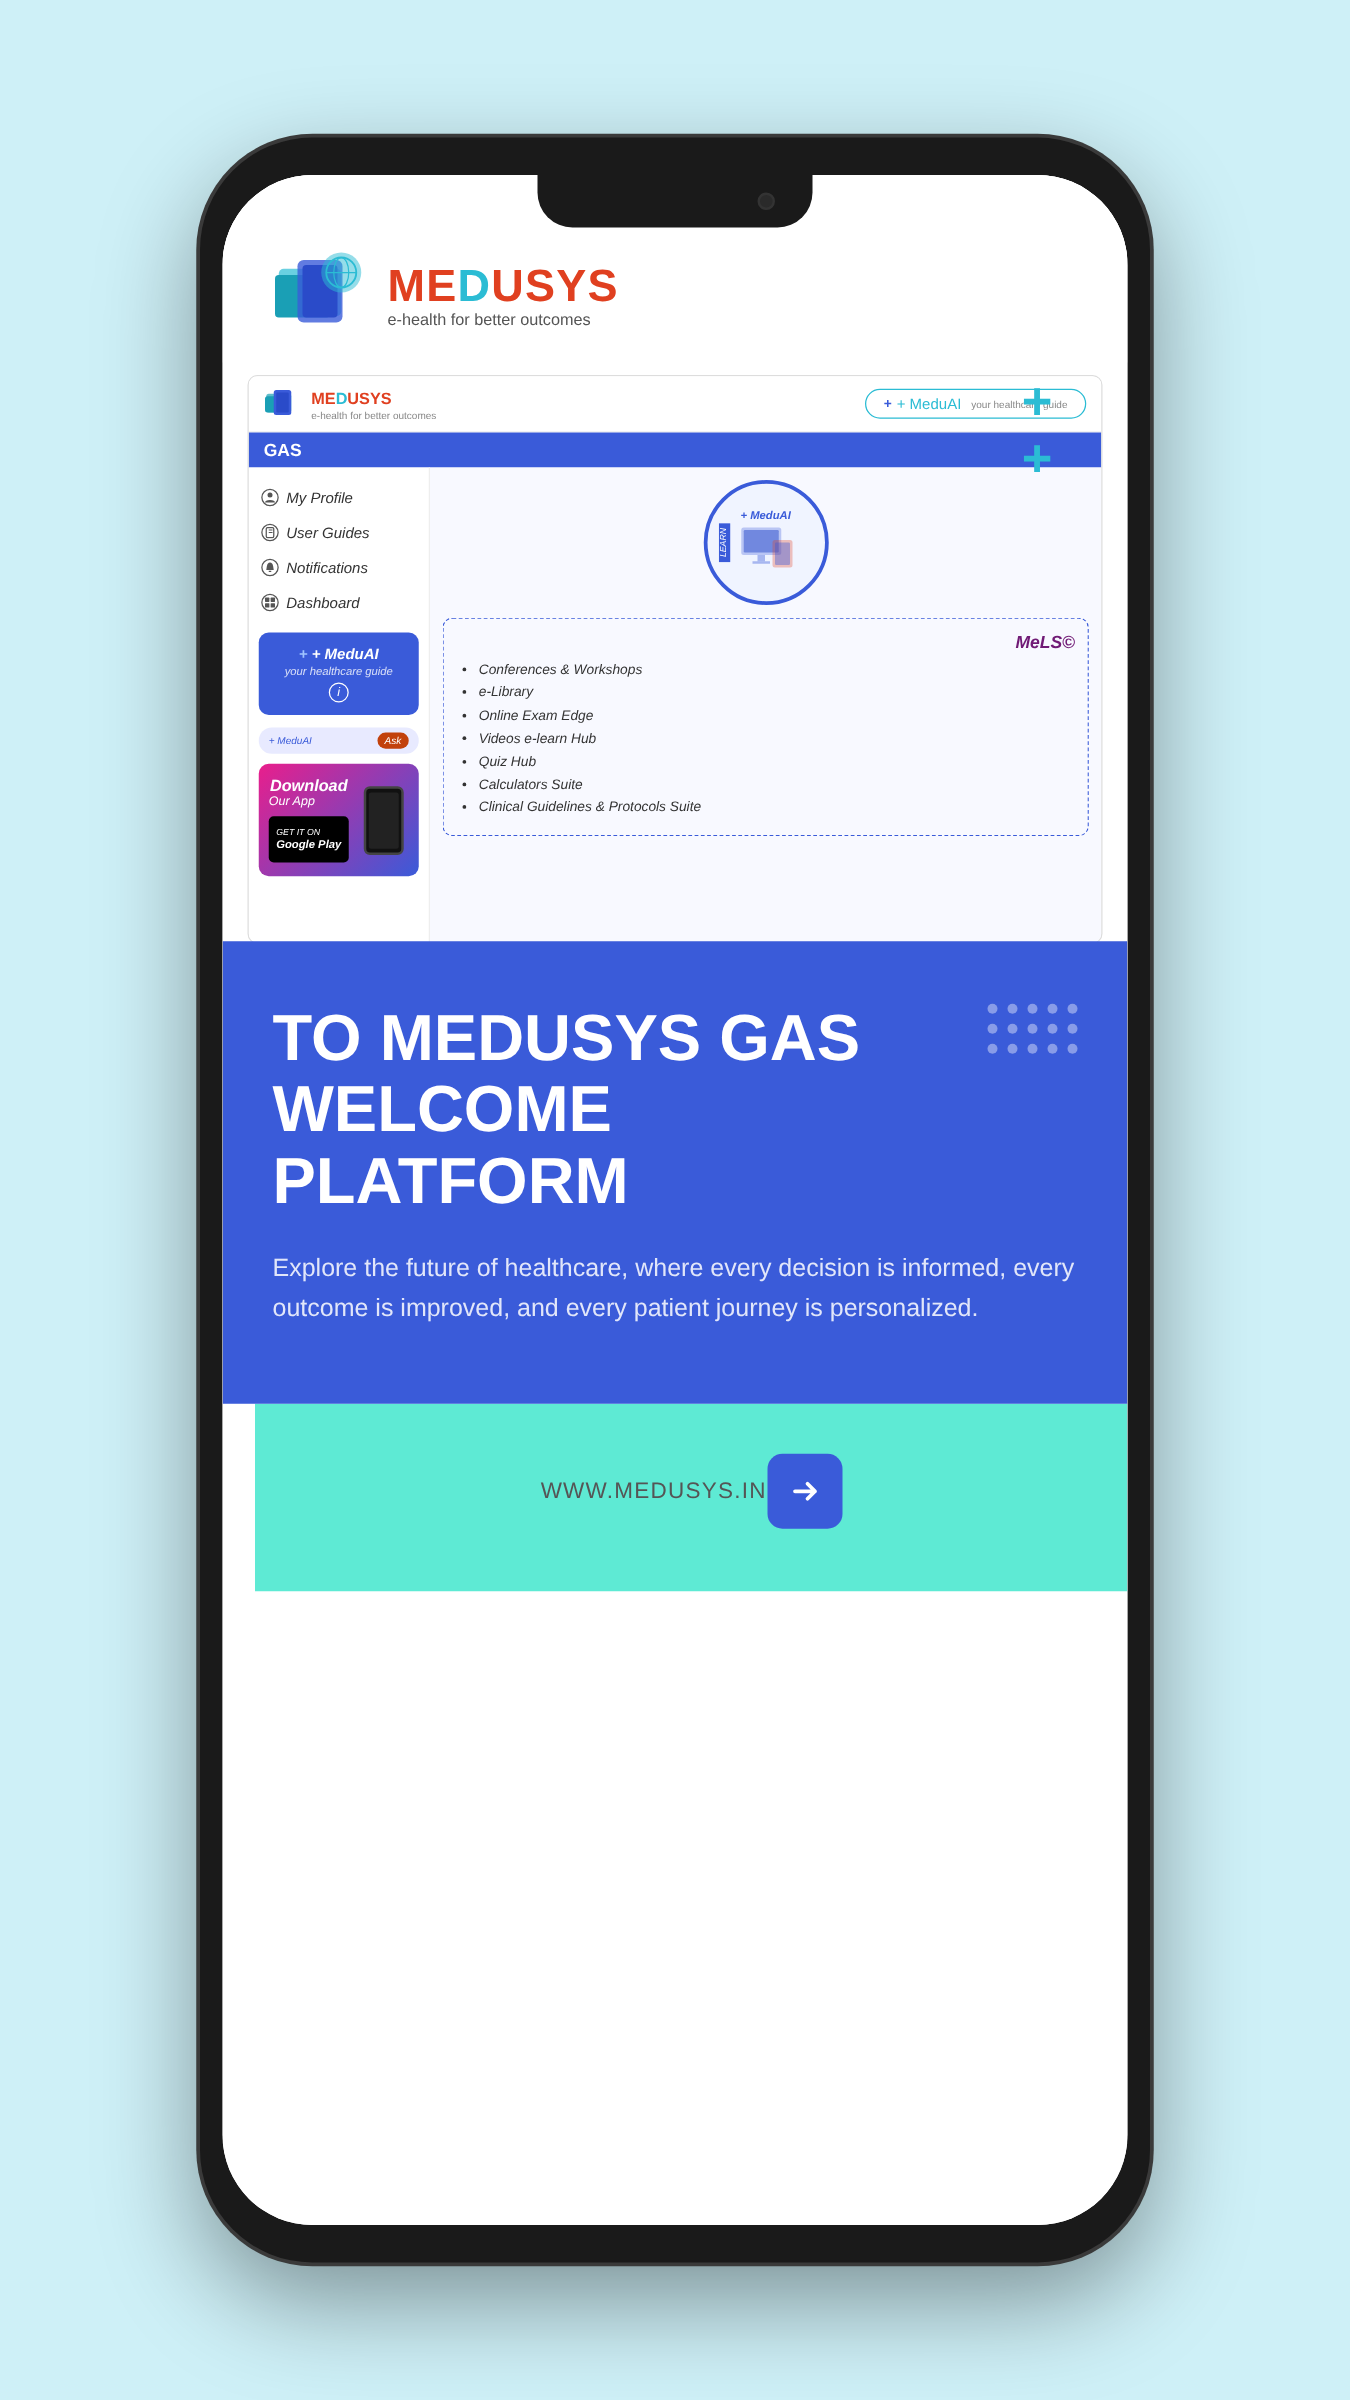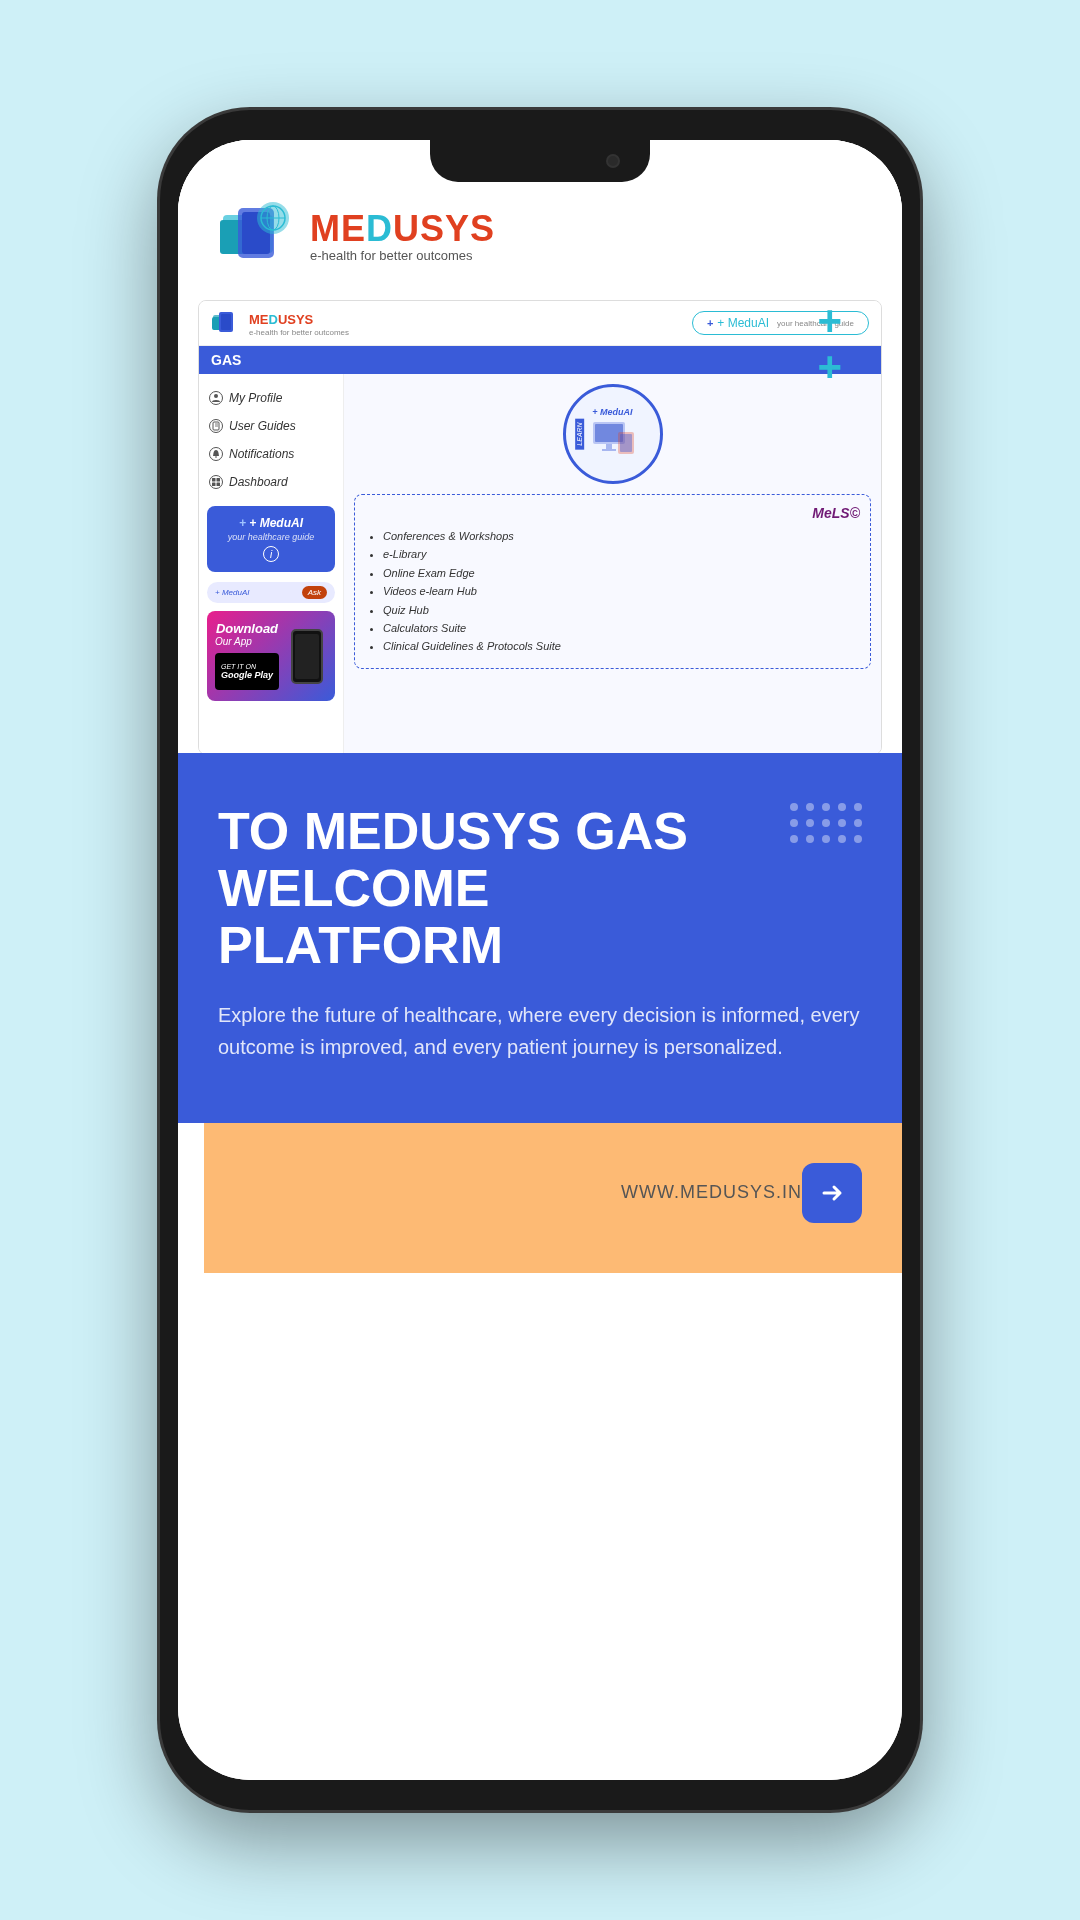--- a/index.html
+++ b/index.html
@@ -386,25 +386,25 @@
     }
 
     .welcome-desc {
       font-size: 20px;
       color: rgba(255,255,255,0.85);
       line-height: 1.6;
     }
 
     
     .bottom-section {
-      background: #fdba74;
+      background: #5eead4;
       padding: 40px 40px 50px;
       display: flex;
       align-items: center;
-      justify-content: flex-end;
+      justify-content: center;
       margin-left: 26px;
     }
 
     .website-url {
       font-size: 18px;
       color: #555;
       letter-spacing: 1px;
     }
 
     .arrow-btn {

